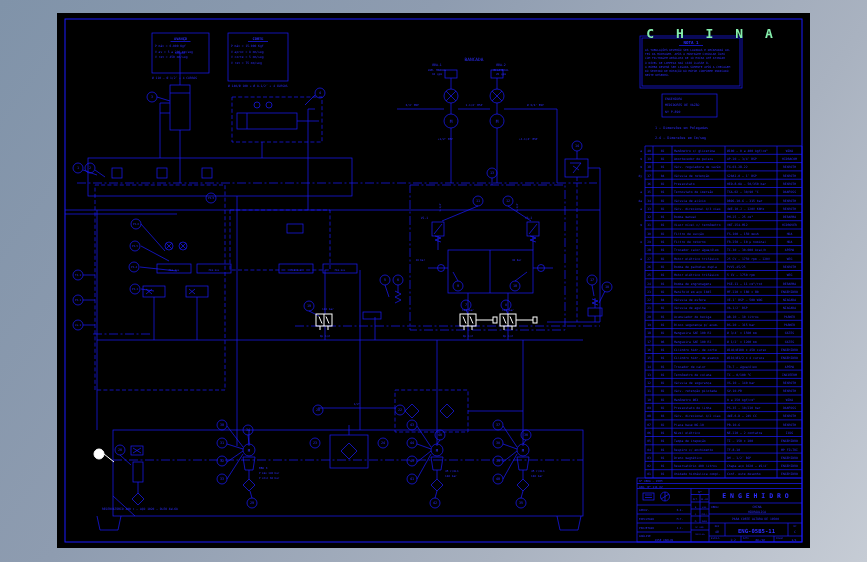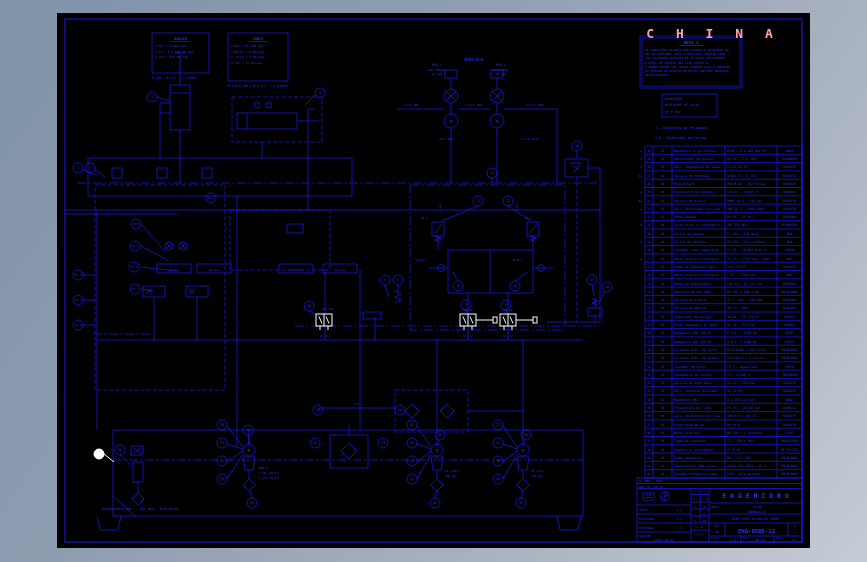--- a/index.html
+++ b/index.html
@@ -8,21 +8,21 @@
     background:linear-gradient(125deg,#8093a9 0%,#8e9cb0 35%,#a9b2c0 70%,#c6ccd5 100%);
     font-family:"DejaVu Sans Mono","Liberation Mono",monospace;
   }
   #sheet{
     position:absolute;left:57px;top:13px;width:753px;height:535px;
     background:#000;
   }
   #dwg{position:absolute;left:0;top:0;}
   .china{
     position:absolute;left:566px;top:13px;width:180px;text-align:center;
-    color:#fca5a5;font-size:13px;font-weight:bold;letter-spacing:7px;white-space:nowrap;
+    color:#86efac;font-size:13px;font-weight:bold;letter-spacing:7px;white-space:nowrap;
   }
   
   .b{stroke:#1b1bff;fill:none;stroke-width:.7;}
   .b1{stroke:#1b1bff;fill:none;stroke-width:1;}
   .bd{stroke:#1b1bff;fill:none;stroke-width:.7;stroke-dasharray:4 2.2;}
   .bdd{stroke:#1b1bff;fill:none;stroke-width:.7;stroke-dasharray:9 2.5 2 2.5;}
   .w{stroke:#ffffff;fill:none;stroke-width:1;}
   .wf{stroke:#ffffff;fill:#ffffff;}
   .t{fill:#2d2dff;}
   .tt{fill:#2d2dff;font-weight:bold;}

